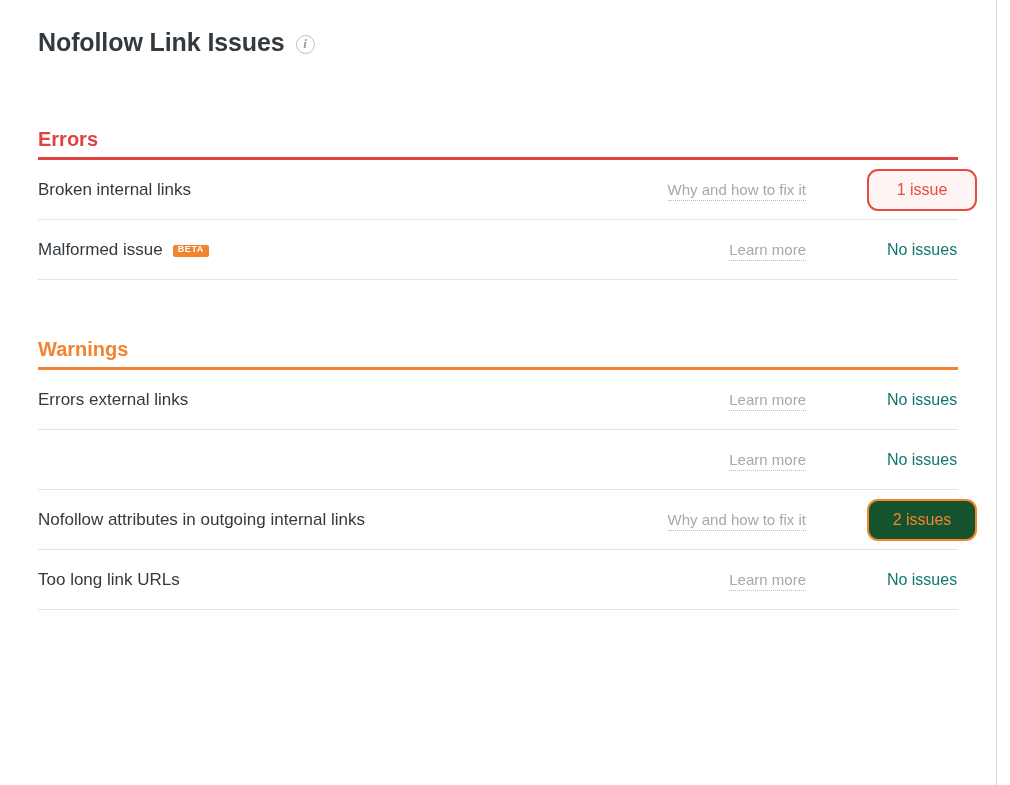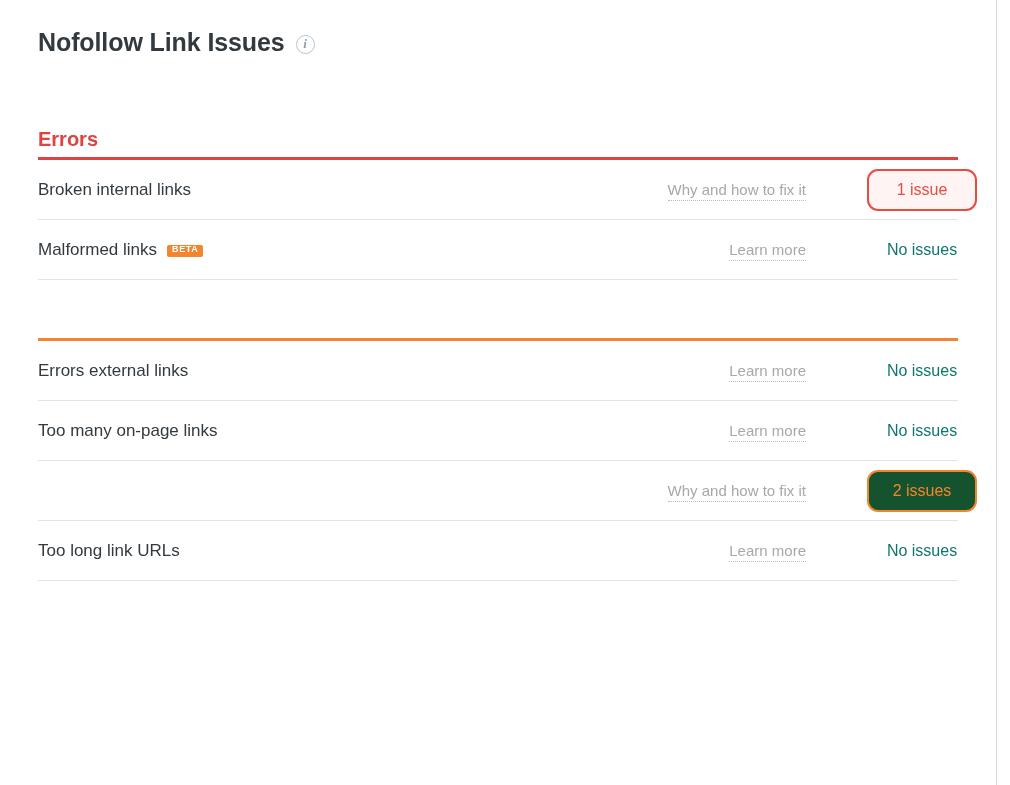--- a/index.html
+++ b/index.html
@@ -199,52 +199,53 @@
               <div class="row-label">
                 <span>Broken internal links</span>
               </div>
               <div class="row-link"><span>Why and how to fix it</span></div>
               <div class="row-status">
                 <div class="pill red">1 issue</div>
               </div>
             </div>
             <div class="row">
               <div class="row-label">
-                <span>Malformed links</span>
+                <span>Malformed issue</span>
                 <span class="beta-badge">BETA</span>
               </div>
               <div class="row-link"><span>Learn more</span></div>
               <div class="row-status">
                 <div class="status-ok">No issues</div>
               </div>
             </div>
           </div>
         </div>
         <div class="section warnings">
+          <div class="section-head">Warnings</div>
           <div class="section-rule"></div>
           <div class="rows">
             <div class="row">
               <div class="row-label">
                 <span>Errors external links</span>
               </div>
               <div class="row-link"><span>Learn more</span></div>
               <div class="row-status">
                 <div class="status-ok">No issues</div>
               </div>
             </div>
             <div class="row">
-              <div class="row-label">
-                <span>Too many on-page links</span>
-              </div>
-              <div class="row-link"><span>Learn more</span></div>
-              <div class="row-status">
-                <div class="status-ok">No issues</div>
-              </div>
-            </div>
-            <div class="row">
+              <div class="row-link"><span>Learn more</span></div>
+              <div class="row-status">
+                <div class="status-ok">No issues</div>
+              </div>
+            </div>
+            <div class="row">
+              <div class="row-label">
+                <span>Nofollow attributes in outgoing internal links</span>
+              </div>
               <div class="row-link"><span>Why and how to fix it</span></div>
               <div class="row-status">
                 <div class="pill orange">2 issues</div>
               </div>
             </div>
             <div class="row">
               <div class="row-label">
                 <span>Too long link URLs</span>
               </div>
               <div class="row-link"><span>Learn more</span></div>

